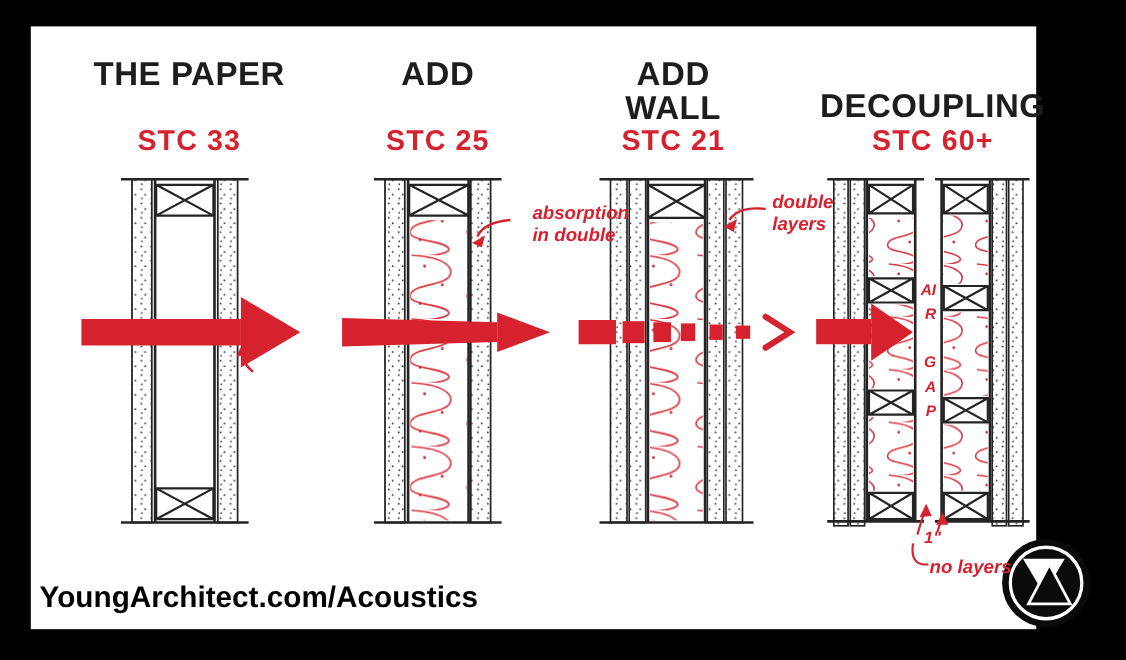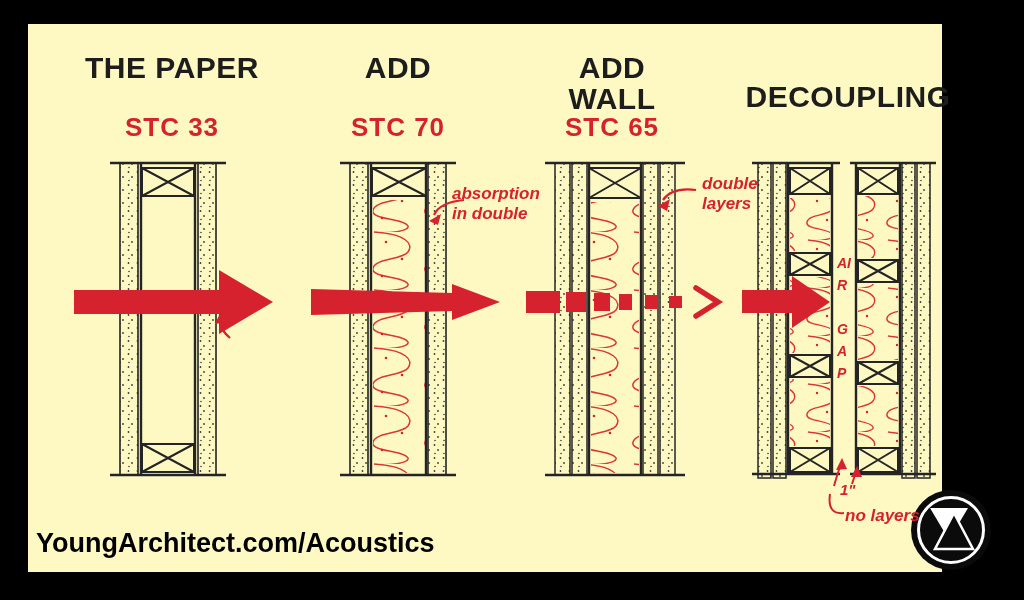--- a/index.html
+++ b/index.html
@@ -1,27 +1,27 @@
 <!DOCTYPE html>
 <html><head>
 <meta charset="utf-8">
 <style>
   html,body{margin:0;padding:0;}
   body{width:1024px;height:600px;background:#000;position:relative;overflow:hidden;
        font-family:"Liberation Sans",sans-serif;}
-  .canvas{position:absolute;left:28px;top:24px;width:914px;height:548px;background:#fef9c3;}
+  .canvas{position:absolute;left:28px;top:24px;width:914px;height:548px;background:#ffffff;}
   .canvas svg{position:absolute;left:0;top:0;}
   .ptitle{position:absolute;transform:translateX(-50%);text-align:center;white-space:nowrap;
           font:900 30px/31px "Liberation Sans",sans-serif;color:#1d1d1d;letter-spacing:.5px;}
   .stc{position:absolute;transform:translateX(-50%);white-space:nowrap;
        font:700 26px/26px "Liberation Sans",sans-serif;color:#d6222e;letter-spacing:1px;}
   .note{position:absolute;color:#d6222e;font:italic 600 17px/20px "Liberation Sans",sans-serif;white-space:nowrap;}
   .note-caps{position:absolute;color:#d6222e;font:700 15px/18px "Liberation Sans",sans-serif;
              letter-spacing:.5px;white-space:nowrap;}
-  .vstack{position:absolute;width:14px;word-break:break-all;text-align:left;color:#d6222e;
+  .vstack{position:absolute;width:14px;word-break:break-all;text-align:right;color:#d6222e;
           font:italic 700 14px/22px "Liberation Sans",sans-serif;}
   .smallnote{position:absolute;color:#d6222e;font:italic 700 15px/16px "Liberation Sans",sans-serif;white-space:nowrap;}
   .footer-url{position:absolute;left:8px;top:504px;color:#000;
               font:900 27px/30px "Liberation Sans",sans-serif;letter-spacing:0;white-space:nowrap;}
 </style>
 </head>
 <body>
 
 <div class="canvas">
 
@@ -150,24 +150,25 @@
   </div>
   <div class="ptitle" style="left:584px;top:28px">
     <div>ADD</div>
     <div>WALL</div>
   </div>
   <div class="ptitle" style="left:820px;top:57px">
     <div>DECOUPLING</div>
   </div>
 
   <div class="stc" style="left:144px;top:90px">STC 33</div>
-  <div class="stc" style="left:370px;top:90px">STC 70</div>
-  <div class="stc" style="left:584px;top:90px">STC 65</div>
+  <div class="stc" style="left:370px;top:90px">STC 25</div>
+  <div class="stc" style="left:584px;top:90px">STC 21</div>
+  <div class="stc" style="left:820px;top:90px">STC 60+</div>
 
-  <div class="note" style="left:424px;top:160px">
+  <div class="note" style="left:456px;top:160px">
     <div>absorption</div>
     <div>in double</div>
   </div>
   <div class="note" style="left:674px;top:150px">
     <div>double</div>
     <div>layers</div>
   </div>
   <div class="vstack" style="left:809px;top:228px">AIR</div>
   <div class="vstack" style="left:809px;top:294px">GAP</div>
   <div class="smallnote" style="left:812px;top:458px">1"</div>

